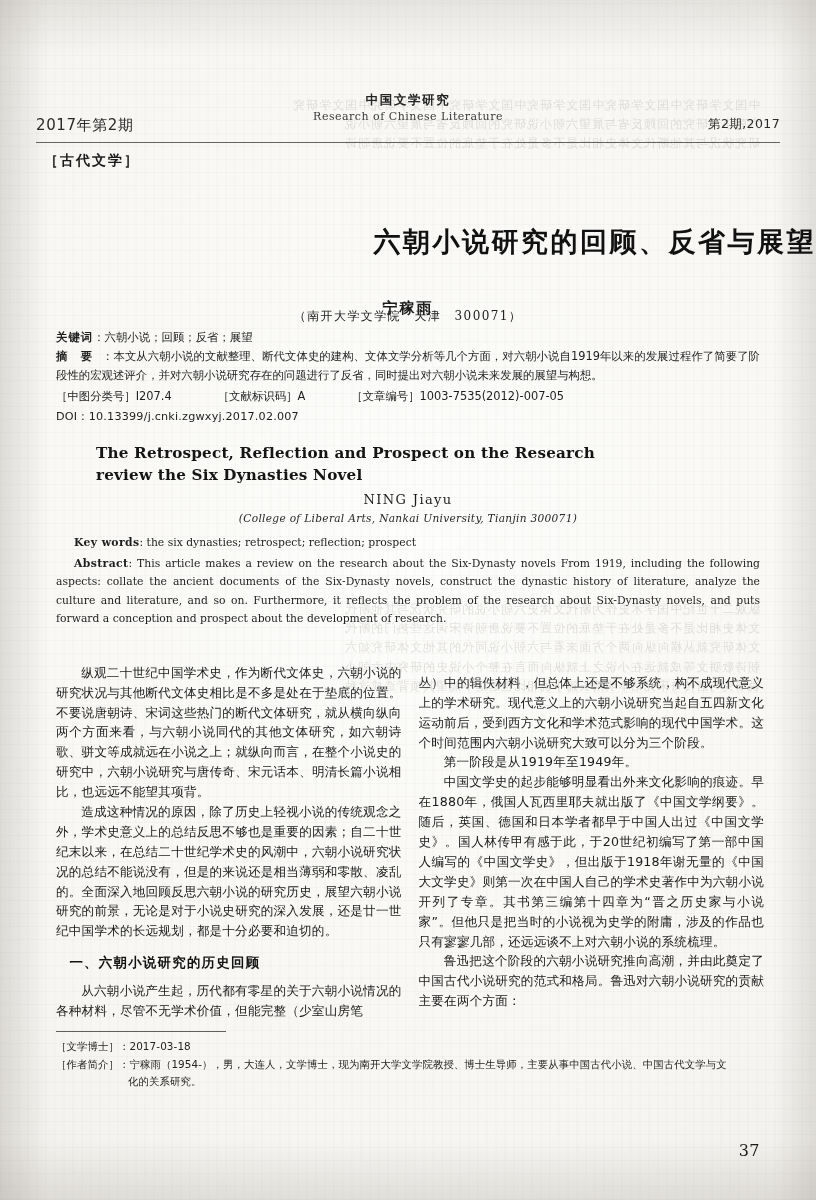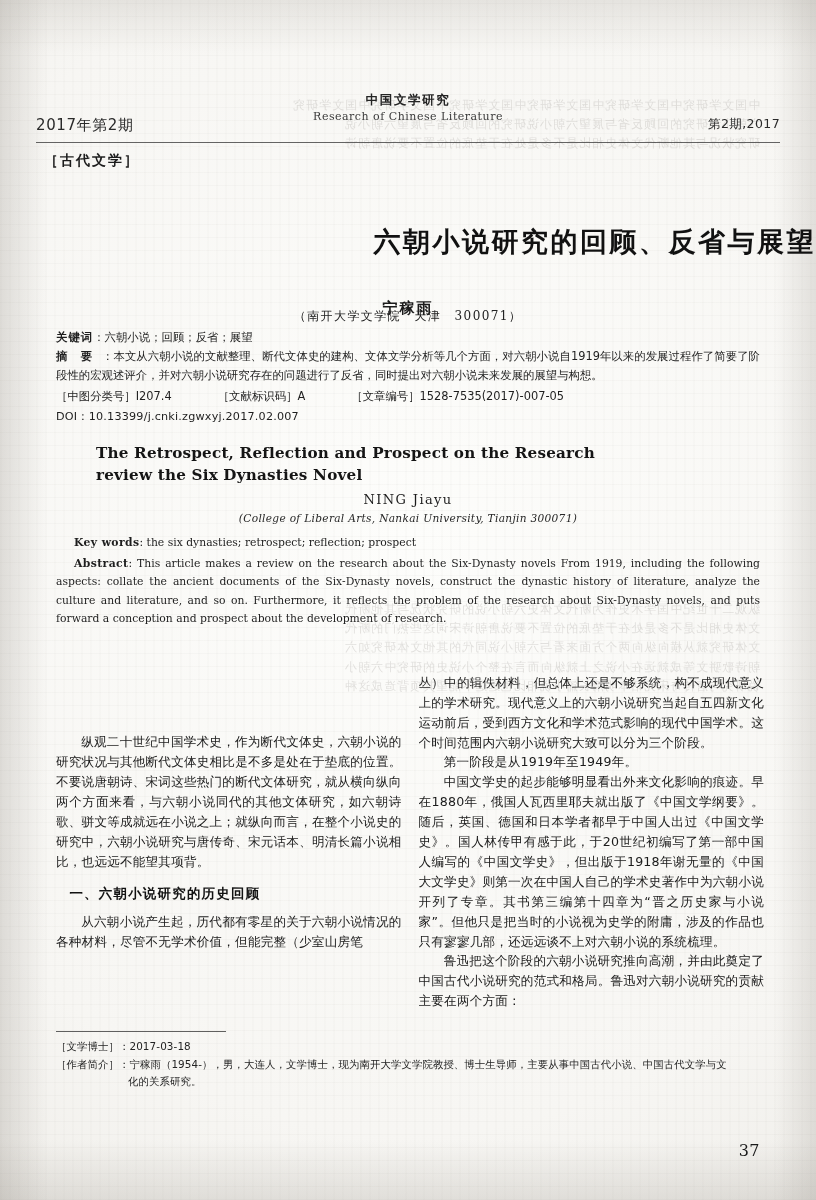--- a/index.html
+++ b/index.html
@@ -358,21 +358,21 @@
     <div class="meta-block">
       <div class="meta-row">
         <span class="meta-label">关键词</span><span>：六朝小说；回顾；反省；展望</span>
       </div>
       <div class="meta-row abstract-cn">
         <span class="meta-label-wide">摘　要</span><span>：本文从六朝小说的文献整理、断代文体史的建构、文体文学分析等几个方面，对六朝小说自1919年以来的发展过程作了简要了阶段性的宏观述评介，并对六朝小说研究存在的问题进行了反省，同时提出对六朝小说未来发展的展望与构想。</span>
       </div>
       <div class="codes-row">
         <span>［中图分类号］I207.4</span>
         <span>［文献标识码］A</span>
-        <span>［文章编号］1528-7535(2017)-007-05</span>
+        <span>［文章编号］1003-7535(2012)-007-05</span>
       </div>
       <div class="doi-row">DOI：10.13399/j.cnki.zgwxyj.2017.02.007</div>
     </div>
 
     <div class="title-en">
       <div>The Retrospect, Reflection and Prospect on the Research</div>
       <div>review the Six Dynasties Novel</div>
     </div>
     <div class="author-en">NING    Jiayu</div>
     <div class="affil-en">(College of Liberal Arts, Nankai University, Tianjin 300071)</div>
@@ -382,20 +382,21 @@
         <b>Key words</b><span>: the six dynasties; retrospect; reflection; prospect</span>
       </div>
       <div class="en-abs">
         <b>Abstract</b><span>: This article makes a review on the research about the Six-Dynasty novels From 1919, including the following aspects: collate the ancient documents of the Six-Dynasty novels, construct the dynastic history of literature, analyze the culture and literature, and so on. Furthermore, it reflects the problem of the research about Six-Dynasty novels, and puts forward a conception and prospect about the development of research.</span>
       </div>
     </div>
 
     <div class="body-cols">
       <div class="col">
         <p>纵观二十世纪中国学术史，作为断代文体史，六朝小说的研究状况与其他断代文体史相比是不多是处在于垫底的位置。不要说唐朝诗、宋词这些热门的断代文体研究，就从横向纵向两个方面来看，与六朝小说同代的其他文体研究，如六朝诗歌、骈文等成就远在小说之上；就纵向而言，在整个小说史的研究中，六朝小说研究与唐传奇、宋元话本、明清长篇小说相比，也远远不能望其项背。</p>
+        <p>造成这种情况的原因，除了历史上轻视小说的传统观念之外，学术史意义上的总结反思不够也是重要的因素；自二十世纪末以来，在总结二十世纪学术史的风潮中，六朝小说研究状况的总结不能说没有，但是的来说还是相当薄弱和零散、凌乱的。全面深入地回顾反思六朝小说的研究历史，展望六朝小说研究的前景，无论是对于小说史研究的深入发展，还是廿一世纪中国学术的长远规划，都是十分必要和迫切的。</p>
         <div class="sec-head">一、六朝小说研究的历史回顾</div>
         <p>从六朝小说产生起，历代都有零星的关于六朝小说情况的各种材料，尽管不无学术价值，但能完整（少室山房笔</p>
       </div>
       <div class="col">
         <p class="noindent">丛）中的辑佚材料，但总体上还是不够系统，构不成现代意义上的学术研究。现代意义上的六朝小说研究当起自五四新文化运动前后，受到西方文化和学术范式影响的现代中国学术。这个时间范围内六朝小说研究大致可以分为三个阶段。</p>
         <p>第一阶段是从1919年至1949年。</p>
         <p>中国文学史的起步能够明显看出外来文化影响的痕迹。早在1880年，俄国人瓦西里耶夫就出版了《中国文学纲要》。随后，英国、德国和日本学者都早于中国人出过《中国文学史》。国人林传甲有感于此，于20世纪初编写了第一部中国人编写的《中国文学史》，但出版于1918年谢无量的《中国大文学史》则第一次在中国人自己的学术史著作中为六朝小说开列了专章。其书第三编第十四章为“晋之历史家与小说家”。但他只是把当时的小说视为史学的附庸，涉及的作品也只有寥寥几部，还远远谈不上对六朝小说的系统梳理。</p>
         <p>鲁迅把这个阶段的六朝小说研究推向高潮，并由此奠定了中国古代小说研究的范式和格局。鲁迅对六朝小说研究的贡献主要在两个方面：</p>
       </div>
     </div>

